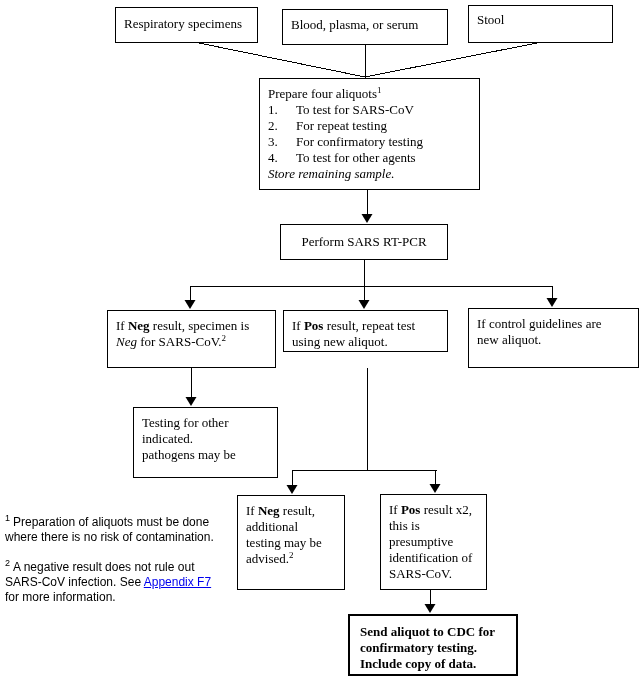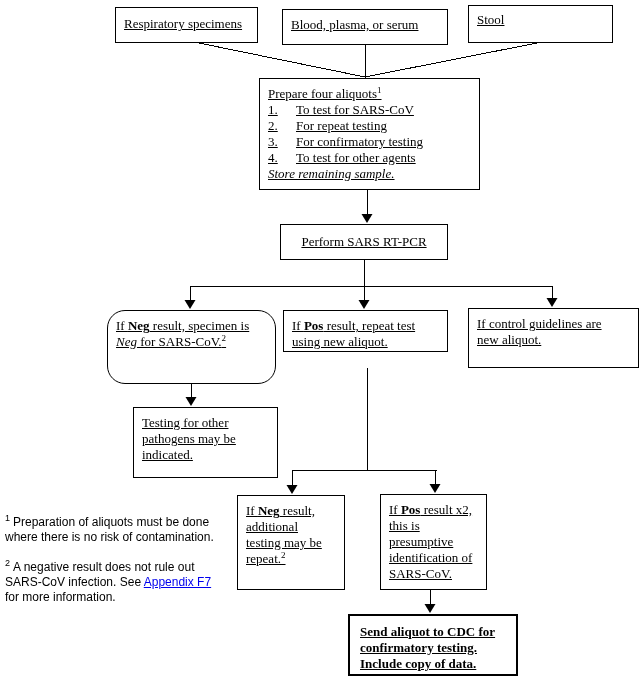--- a/index.html
+++ b/index.html
@@ -20,31 +20,30 @@
   #connectors line { stroke: #000; stroke-width: 1; shape-rendering: crispEdges; }
   #connectors polygon { fill: #000; }
   .box {
     position: absolute;
     border: 1px solid #000;
     background: #ffffff;
     box-sizing: border-box;
     font-size: 13px;
     line-height: 16px;
     padding: 7px 8px;
-    text-decoration: underline;
   }
   .ln { white-space: nowrap; }
   sup { font-size: 9px; line-height: 0; }
   
   .b-resp    { left: 115px; top: 7px;   width: 143px; height: 36px; padding-top: 8px; }
   .b-blood   { left: 282px; top: 9px;   width: 166px; height: 36px; }
   .b-stool   { left: 468px; top: 5px;   width: 145px; height: 38px; padding-top: 6px; }
   .b-aliq    { left: 259px; top: 78px;  width: 221px; height: 112px; }
   .b-rtpcr   { left: 280px; top: 224px; width: 168px; height: 36px; padding-top: 9px; text-align: center; }
-  .b-neg     { left: 107px; top: 310px; width: 169px; height: 74px; border-radius: 18px; }
+  .b-neg     { left: 107px; top: 310px; width: 169px; height: 58px; }
   .b-pos     { left: 283px; top: 310px; width: 165px; height: 42px; }
   .b-control { left: 468px; top: 308px; width: 171px; height: 60px; }
   .b-testing { left: 120px; top: 407px; width: 145px; height: 71px; margin-left: 13px; }
   .b-negadd  { left: 237px; top: 495px; width: 108px; height: 95px; }
   .b-posx2   { left: 380px; top: 494px; width: 107px; height: 96px; }
   .b-cdc     { left: 348px; top: 614px; width: 170px; height: 62px; border-width: 2px; font-weight: bold; padding-top: 8px; padding-left: 10px; }
   .aliq-item { display: flex; }
   .aliq-num  { width: 28px; flex: 0 0 28px; }
   
   .footnote {
@@ -142,29 +141,29 @@
     <div class="ln">using new aliquot.</div>
   </div>
 
   <div class="box b-control">
     <div class="ln">If control guidelines are</div>
     <div class="ln">new aliquot.</div>
   </div>
 
   <div class="box b-testing">
     <div class="ln">Testing for other</div>
+    <div class="ln">indicated.</div>
     <div class="ln">pathogens may be</div>
-    <div class="ln">indicated.</div>
   </div>
 
   <div class="box b-negadd">
     <div class="ln"><span>If </span><b>Neg</b><span> result,</span></div>
     <div class="ln">additional</div>
     <div class="ln">testing may be</div>
-    <div class="ln"><span>repeat.</span><sup>2</sup></div>
+    <div class="ln"><span>advised.</span><sup>2</sup></div>
   </div>
 
   <div class="box b-posx2">
     <div class="ln"><span>If </span><b>Pos</b><span> result x2,</span></div>
     <div class="ln">this is</div>
     <div class="ln">presumptive</div>
     <div class="ln">identification of</div>
     <div class="ln">SARS-CoV.</div>
   </div>
 

